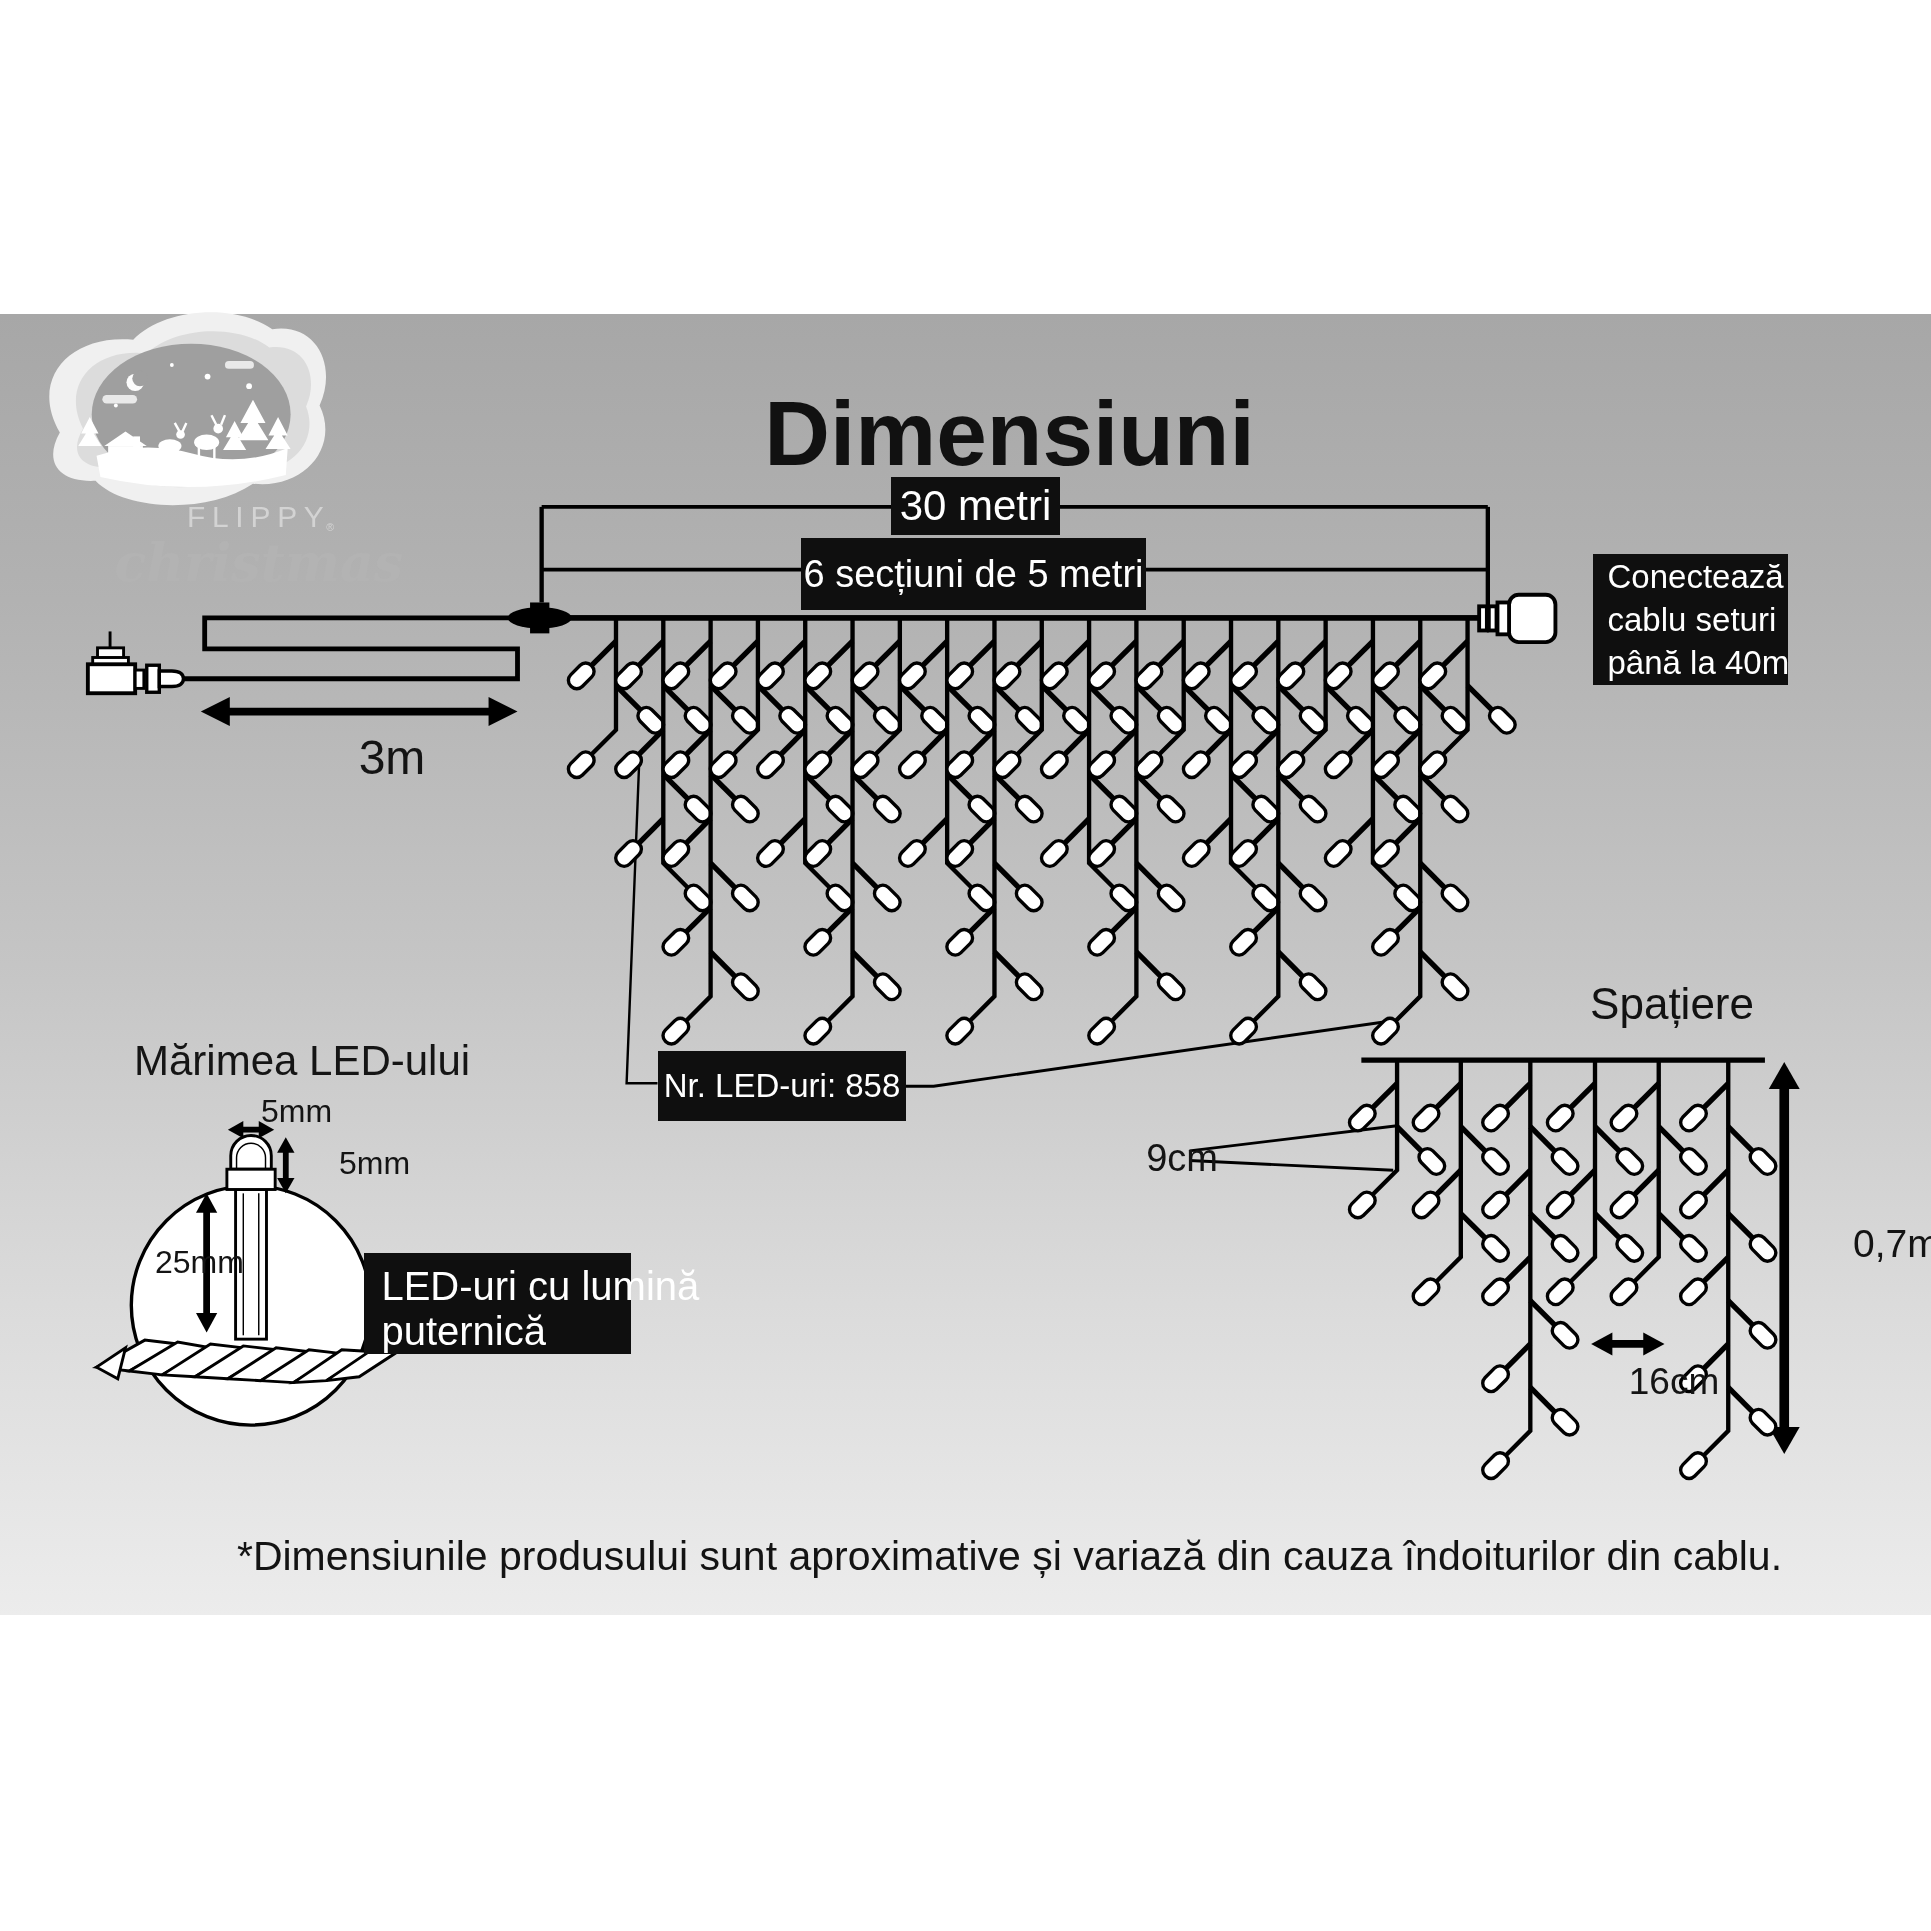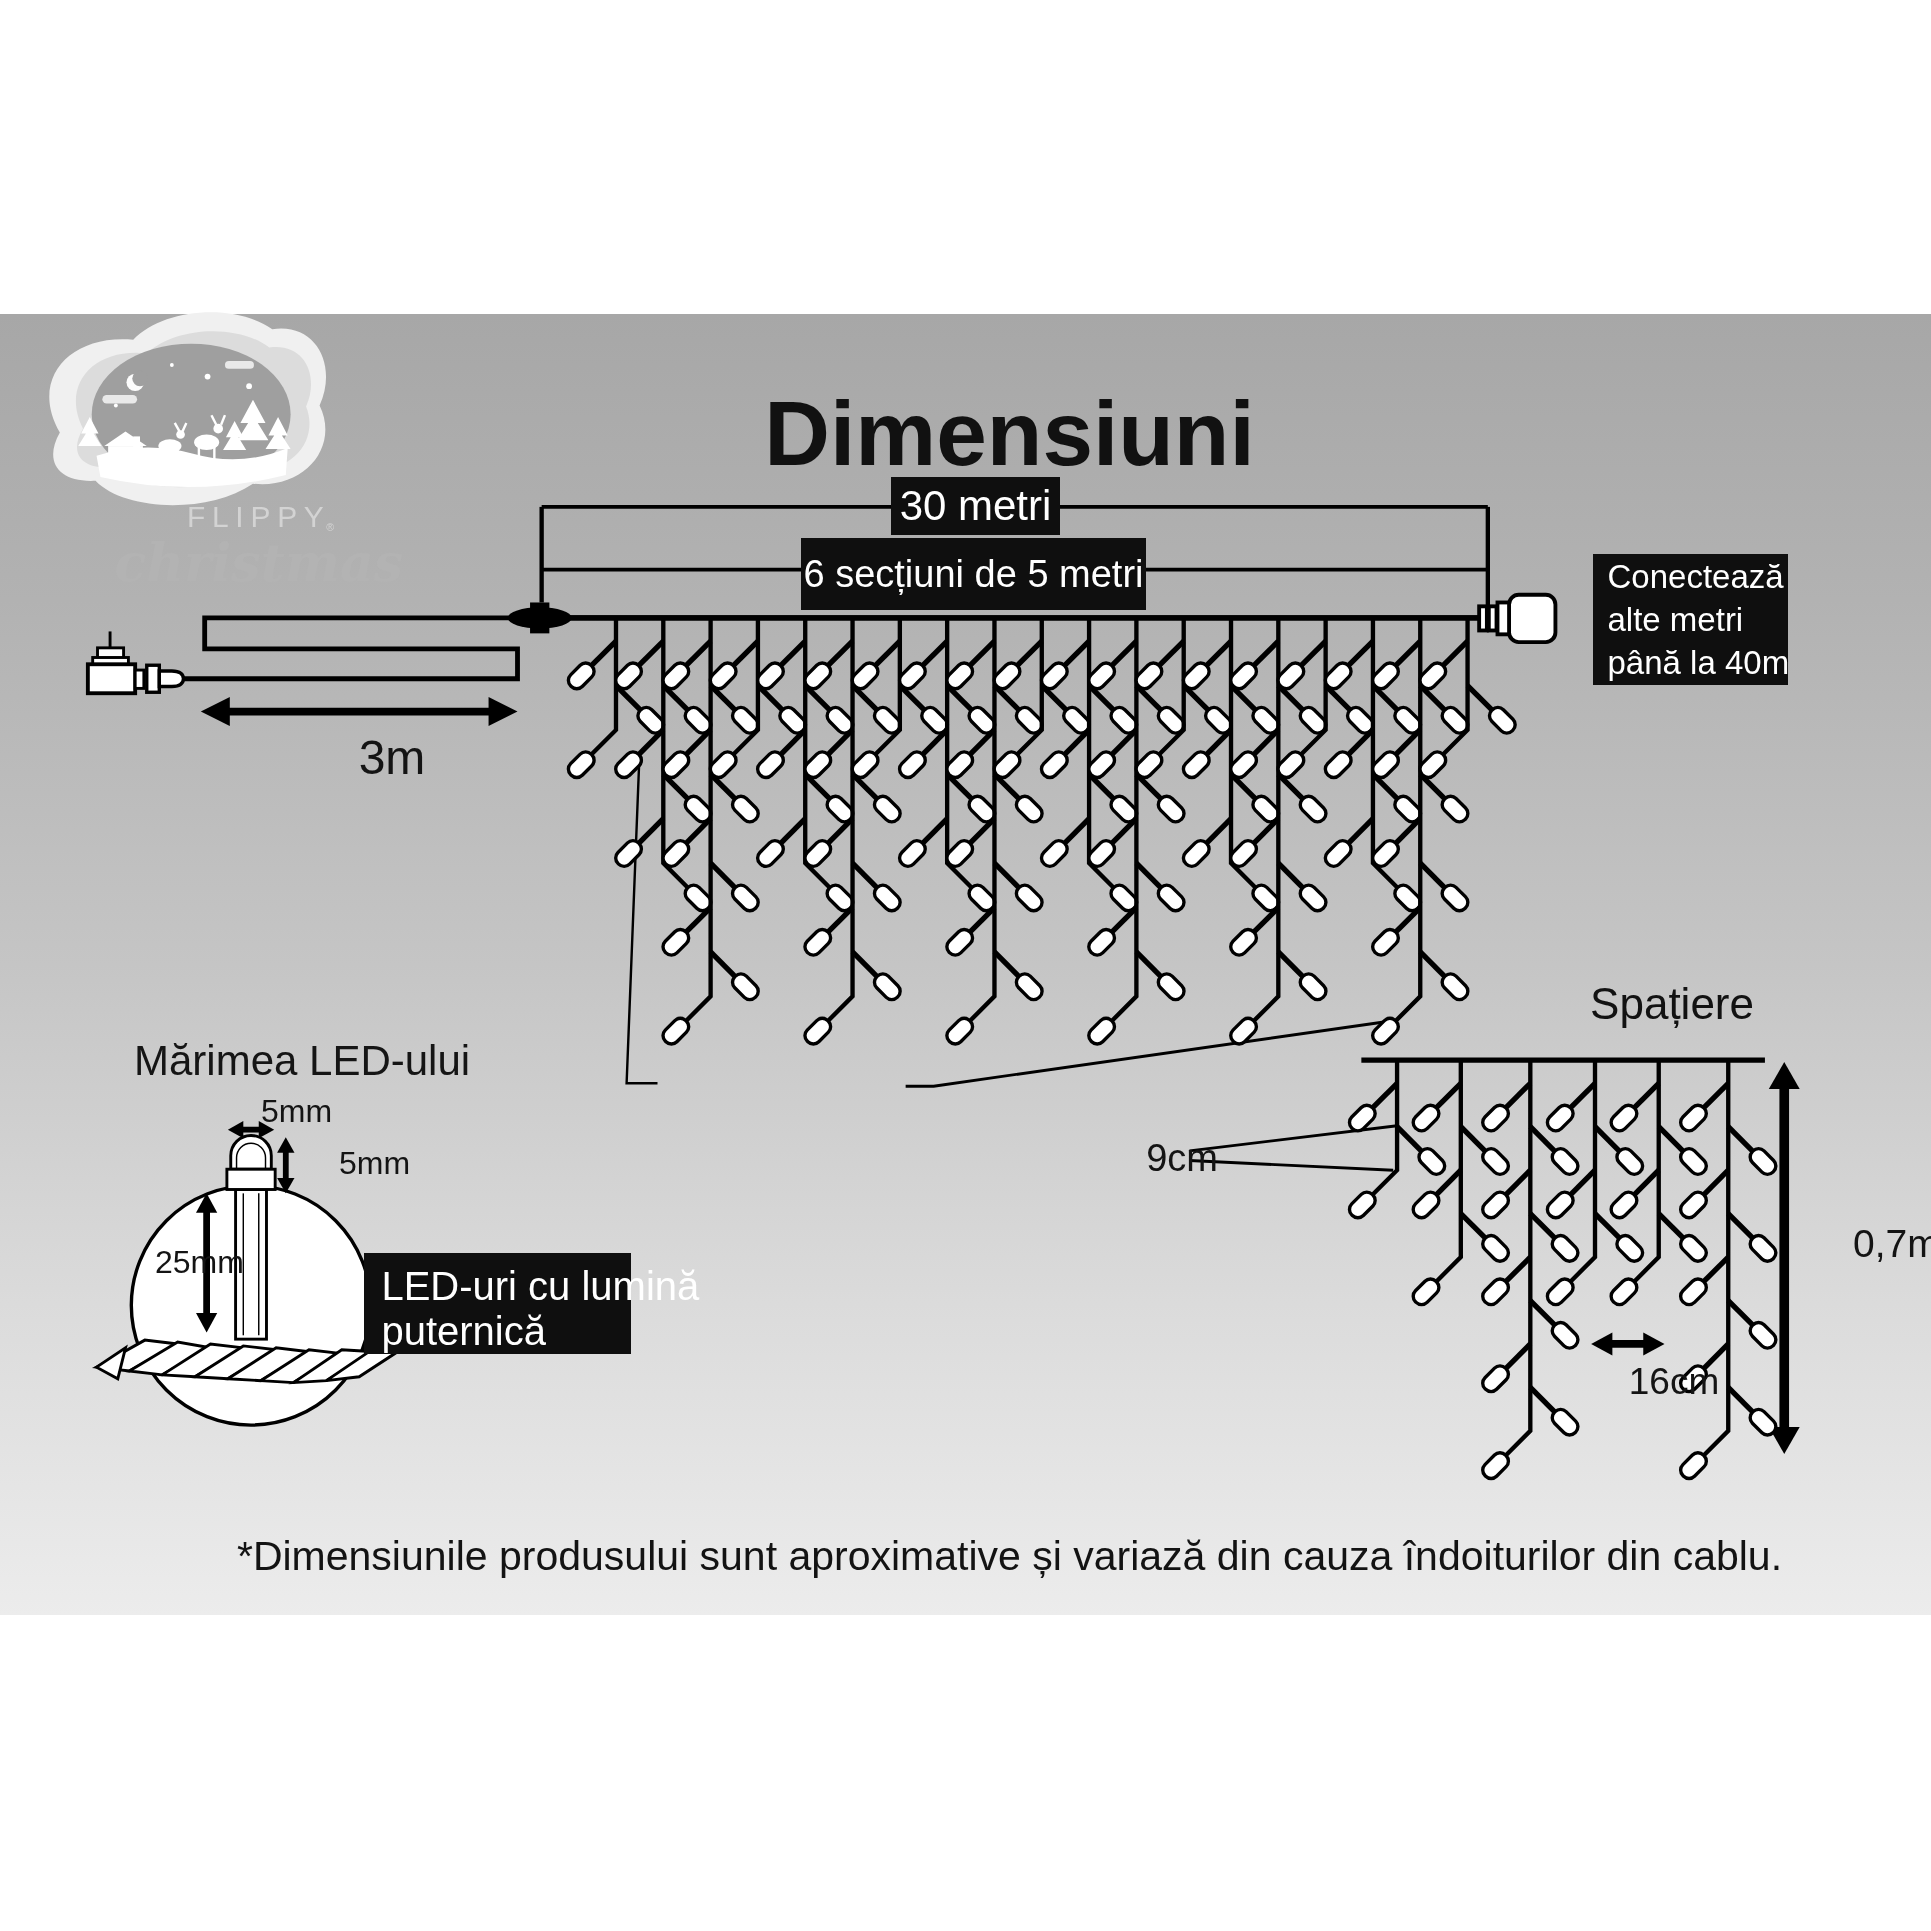--- a/index.html
+++ b/index.html
@@ -834,24 +834,25 @@
       </g>
   </svg>
 
   <div class="lbl title">Dimensiuni</div>
 
   <div class="blackbox box30">30 metri</div>
   <div class="blackbox box6">6 secțiuni de 5 metri</div>
 
   <div class="blackbox boxconnect">
     <span>Conectează</span>
-    <span>alte metri</span>
+    <span>cablu seturi</span>
     <span>până la 40m</span>
   </div>
 
+  <div class="blackbox boxled">Nr. LED-uri: 858</div>
 
   <div class="blackbox boxnote">
     <span>LED-uri cu lumină</span>
     <span>puternică</span>
   </div>
 
   <div class="lbl m3">3m</div>
   <div class="lbl m9">9cm</div>
   <div class="lbl spat">Spațiere</div>
   <div class="lbl m07">0,7m</div>

